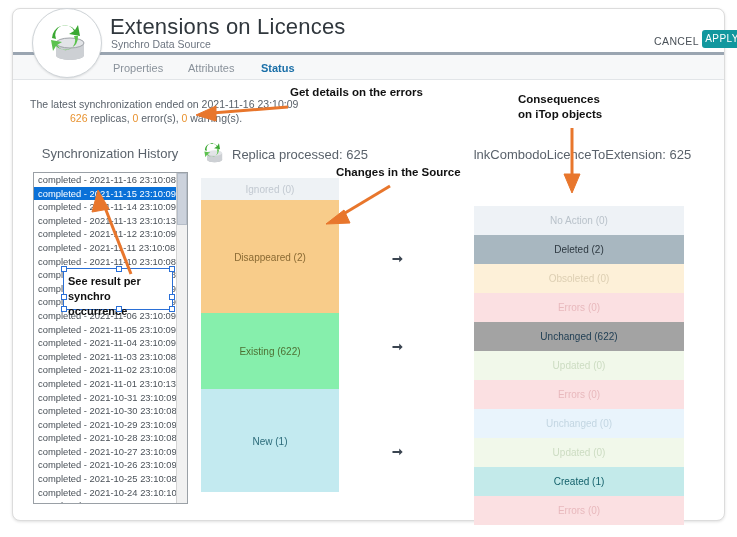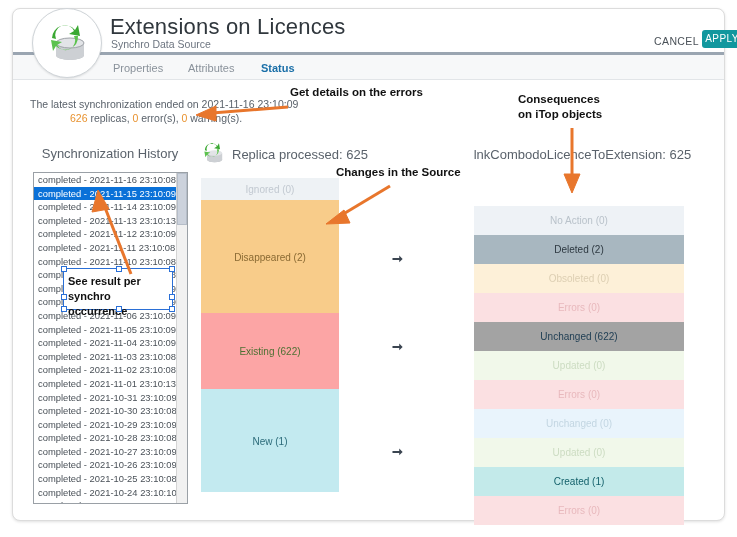--- a/index.html
+++ b/index.html
@@ -210,21 +210,21 @@
     <div class="scrollthumb"></div>
   </div>
 
   <div class="srccol" id="src-col">
       <div class="bar" style="height: 22px; background: rgb(238, 242, 245); color: rgb(194, 201, 209);">
         <span>Ignored (0)</span>
       </div>
       <div class="bar" style="height: 113px; background: rgb(248, 204, 138); color: rgb(138, 106, 51);">
         <span>Disappeared (2)</span>
       </div>
-      <div class="bar" style="height: 76px; background: #fca5a5; color: rgb(77, 112, 51);">
+      <div class="bar" style="height: 76px; background: #86efac; color: rgb(77, 112, 51);">
         <span>Existing (622)</span>
       </div>
       <div class="bar" style="height: 103px; background: rgb(195, 234, 240); color: rgb(44, 107, 122);">
         <span>New (1)</span>
       </div>
     </div>
 
   <div class="midarrow" style="top:251px">➞</div>
   <div class="midarrow" style="top:339px">➞</div>
   <div class="midarrow" style="top:444px">➞</div>

